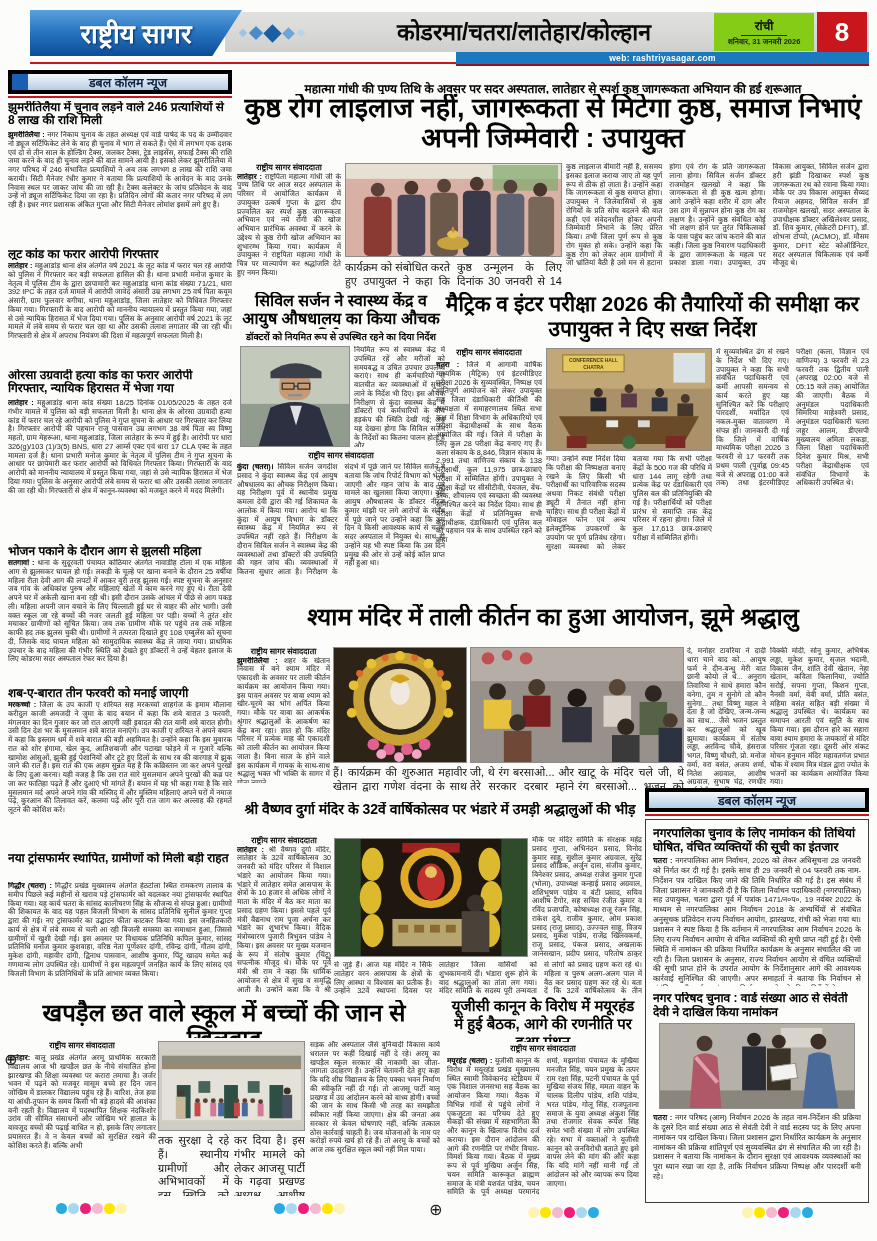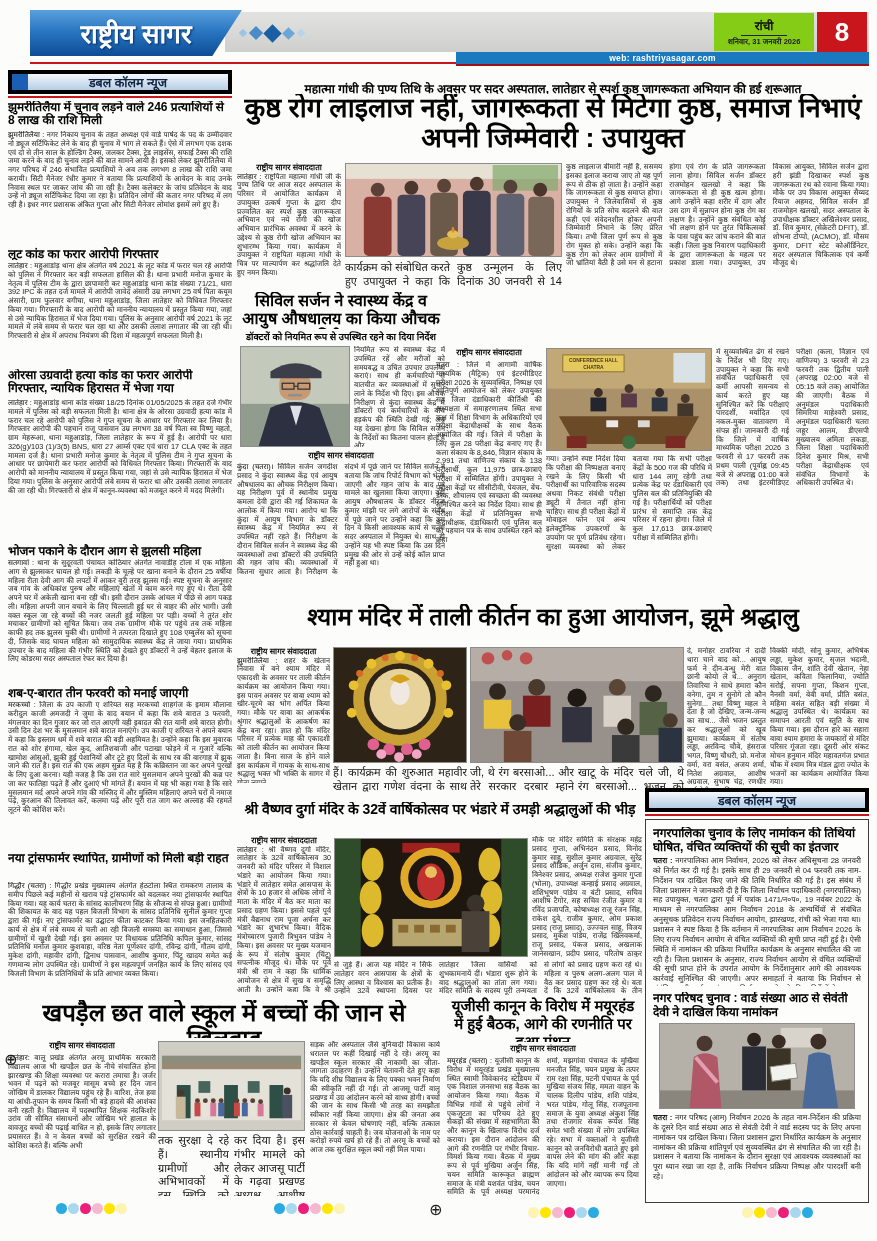--- a/index.html
+++ b/index.html
@@ -1,21 +1,21 @@
 <!DOCTYPE html>
 <html style="--brand-blue: #1a5fb4; --brand-red: #c9161d; --web-blue: #1b79c0;"><head>
 <meta charset="utf-8">
 <style>
   *{margin:0;padding:0;box-sizing:border-box}
   html,body{background:#e9e9e9}
   #page{position:relative;width:877px;height:1241px;margin:0 auto;background:#fcfcfa;
         font-family:"Liberation Sans","DejaVu Sans",sans-serif;overflow:hidden}
   .abs{position:absolute}
   .body{font-size:7.3px;line-height:1.2;text-align:justify;color:#1b1b1b;overflow:hidden;word-break:break-word}
-  .body b{font-weight:normal;color:#000}
+  .body b{font-weight:bold;color:#000}
   .c2{column-count:2;column-gap:7px}
   .c3{column-count:3;column-gap:7px}
   .byl{font-weight:bold;font-size:8px;text-align:center;color:#101010;overflow:hidden;line-height:1.2}
   .hd{font-weight:bold;color:#040404;overflow:hidden}
   .cap{font-size:11px;line-height:1.25;text-align:justify;color:#151515;overflow:hidden}
   .photo{border:1px solid #8d8d8d;overflow:hidden;background:#dcdcda}
   .photo svg{display:block;width:100%;height:100%}
   .sechead{display:flex;align-items:stretch;border:4px solid #000000}
   .sechead .sq{width:16px;background:var(--brand-blue,#1a5fb4)}
   .sechead .lbl{flex:1;display:flex;align-items:center;justify-content:center;font-weight:bold;
@@ -47,20 +47,21 @@
 <div id="page">
 
   <div class="abs mh-gray" style="left:225px;top:12px;width:644px;height:40px"></div>
   <div class="abs" style="left:240px;top:22px;width:95px;height:22px;display:flex;align-items:center;gap:5px">
     <span class="dia" style="width:6px;height:6px;background:#9cc4e4"></span>
     <span class="dia" style="width:10px;height:10px;background:#4a8cc8"></span>
     <span class="dia" style="width:13px;height:13px;background:#1a5fa4"></span>
     <span class="dia" style="width:9px;height:9px;background:#6aa6d8"></span>
     <span class="dia" style="width:6px;height:6px;background:#b6d4ec"></span>
   </div>
+  <div class="abs mh-region" style="left:338px;top:12px;width:372px;height:40px">कोडरमा/चतरा/लातेहार/कोल्हान</div>
   <div class="abs mh-datebox" style="left:714px;top:13px;width:100px;height:38px">
     <div class="mh-city">रांची</div>
     <div class="mh-date">शनिवार, 31 जनवरी 2026</div>
   </div>
   <div class="abs mh-page" style="left:817px;top:12px;width:50px;height:40px">8</div>
   <div class="abs mh-web" style="left:456px;top:52px;width:413px;height:14px">web: rashtriyasagar.com</div>
   <div class="abs mh-blue" style="left:30px;top:10px;width:212px;height:46px">राष्ट्रीय सागर</div>
   <div class="abs redline" style="left:30px;top:62px;width:426px;height:2px"></div>
 
   <div class="abs sechead" style="left:8px;top:70px;width:224px;height:24px">
@@ -135,20 +136,21 @@
       <rect x="42" y="37" width="12" height="6" fill="none" stroke="#333" stroke-width="1.3"></rect>
       <rect x="58" y="37" width="12" height="6" fill="none" stroke="#333" stroke-width="1.3"></rect>
       <line x1="54" y1="40" x2="58" y2="40" stroke="#333" stroke-width="1.2"></line>
       <rect x="48" y="48" width="14" height="2.5" fill="#8a8f96"></rect>
     </svg>
   </div>
   <div class="abs body" style="left:354px;top:346px;width:91px;height:101px">नियमित रूप से स्वास्थ्य केंद्र में उपस्थित रहें और मरीजों को समयबद्ध व उचित उपचार उपलब्ध कराएं। साथ ही कर्मचारियों से बातचीत कर व्यवस्थाओं में सुधार लाने के निर्देश भी दिए। इस औचक निरीक्षण से कुंदा स्वास्थ्य केंद्र में डॉक्टरों एवं कर्मचारियों के बीच हड़कंप की स्थिति देखी गई; अब यह देखना होगा कि सिविल सर्जन के निर्देशों का कितना पालन होता है और</div>
   <div class="abs byl" style="left:237px;top:451px;width:208px;height:11px">राष्ट्रीय सागर संवाददाता</div>
   <div class="abs body c2" style="left:237px;top:463px;width:208px;height:133px"><b>कुंदा (चतरा)।</b> <span>सिविल सर्जन जगदीश प्रसाद ने कुंदा स्वास्थ्य केंद्र एवं आयुष औषधालय का औचक निरीक्षण किया। यह निरीक्षण पूर्व में स्थानीय प्रमुख कमला देवी द्वारा की गई शिकायत के आलोक में किया गया। आरोप था कि कुंदा में आयुष विभाग के डॉक्टर स्वास्थ्य केंद्र में नियमित रूप से उपस्थित नहीं रहते हैं। निरीक्षण के दौरान सिविल सर्जन ने स्वास्थ्य केंद्र की व्यवस्थाओं तथा डॉक्टरों की उपस्थिति की गहन जांच की। व्यवस्थाओं में कितना सुधार आता है। निरीक्षण के संदर्भ में पूछे जाने पर सिविल सर्जन ने बताया कि जांच रिपोर्ट विभाग को भेजी जाएगी और गहन जांच के बाद पूरे मामले का खुलासा किया जाएगा। वहीं आयुष औषधालय के डॉक्टर नीरज कुमार मांझी पर लगे आरोपों के संबंध में पूछे जाने पर उन्होंने कहा कि उस दिन वे किसी आवश्यक कार्य से चतरा सदर अस्पताल में नियुक्त थे। साथ ही उन्होंने यह भी स्पष्ट किया कि उस दिन प्रमुख की ओर से उन्हें कोई कॉल प्राप्त नहीं हुआ था।</span></div>
 
+  <div class="abs hd" style="left:436px;top:292px;width:433px;height:53px;font-size:21px;line-height:1.18;text-align:center">मैट्रिक व इंटर परीक्षा 2026 की तैयारियों की समीक्षा कर उपायुक्त ने दिए सख्त निर्देश</div>
   <div class="abs byl" style="left:436px;top:348px;width:106px;height:11px">राष्ट्रीय सागर संवाददाता</div>
   <div class="abs body" style="left:436px;top:361px;width:106px;height:237px"><b>चतरा :</b> <span>जिले में आगामी वार्षिक माध्यमिक (मैट्रिक) एवं इंटरमीडिएट परीक्षा 2026 के सुव्यवस्थित, निष्पक्ष एवं शांतिपूर्ण आयोजन को लेकर उपायुक्त सह जिला दंडाधिकारी कीर्तिश्री की अध्यक्षता में समाहरणालय स्थित सभा कक्ष में शिक्षा विभाग के अधिकारियों एवं परीक्षा केंद्राधीक्षकों के साथ बैठक आयोजित की गई। जिले में परीक्षा के लिए कुल 28 परीक्षा केंद्र बनाए गए हैं। कला संकाय के 8,846, विज्ञान संकाय के 2,991 तथा वाणिज्य संकाय के 138 परीक्षार्थी, कुल 11,975 छात्र-छात्राएं परीक्षा में सम्मिलित होंगी। उपायुक्त ने परीक्षा केंद्रों पर सीसीटीवी, पेयजल, बेंच-डेस्क, शौचालय एवं स्वच्छता की व्यवस्था सुनिश्चित करने का निर्देश दिया। साथ ही परीक्षा केंद्रों में प्रतिनियुक्त सभी केंद्राधीक्षक, दंडाधिकारी एवं पुलिस बल को पहचान पत्र के साथ उपस्थित रहने को कहा</span></div>
 
   <div class="abs photo" style="left:546px;top:348px;width:166px;height:103px">
     <svg viewBox="0 0 166 102" preserveAspectRatio="none">
       <rect width="166" height="102" fill="#ab916a"></rect>
       <rect width="166" height="40" fill="#c3a877"></rect>
       <rect x="128" y="4" width="32" height="30" fill="#d9e2e4"></rect>
       <rect x="16" y="6" width="62" height="17" fill="#e5c85e" stroke="#8a7430"></rect>
       <text x="47" y="13" text-anchor="middle" font-size="5" font-weight="bold" fill="#4a3c14">CONFERENCE HALL</text>

